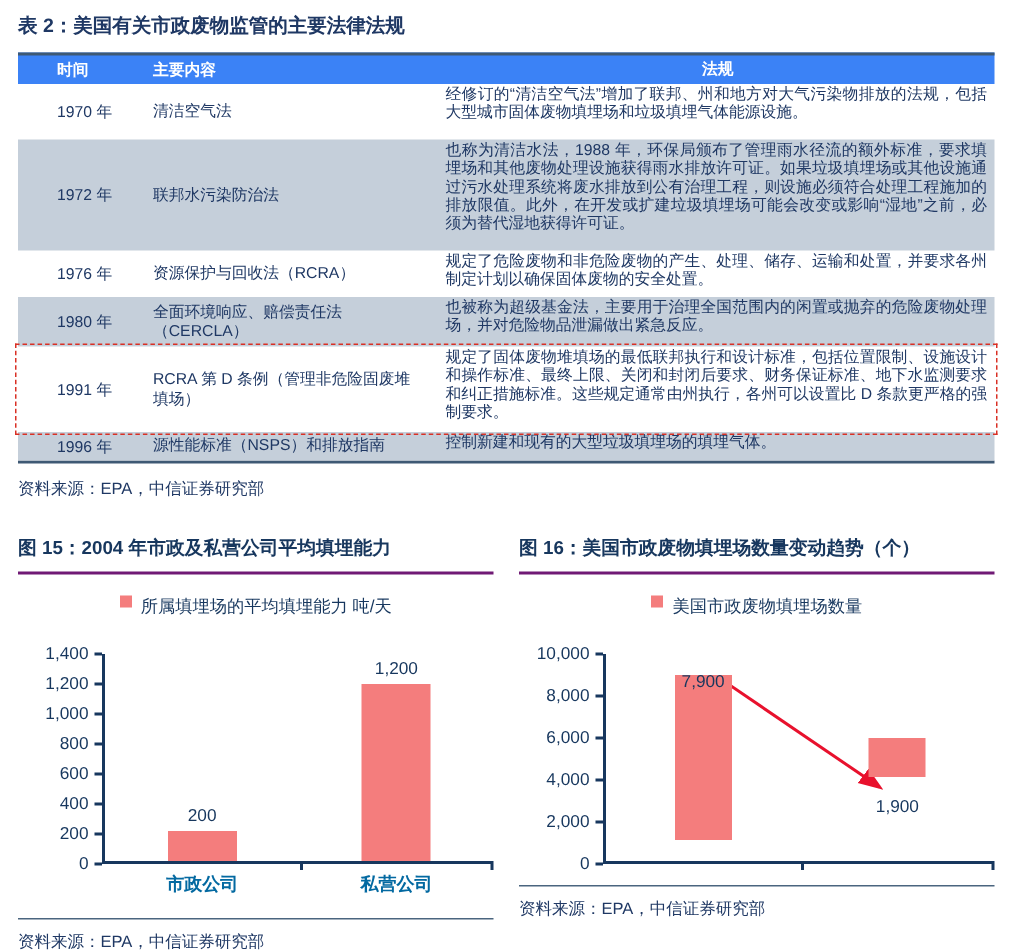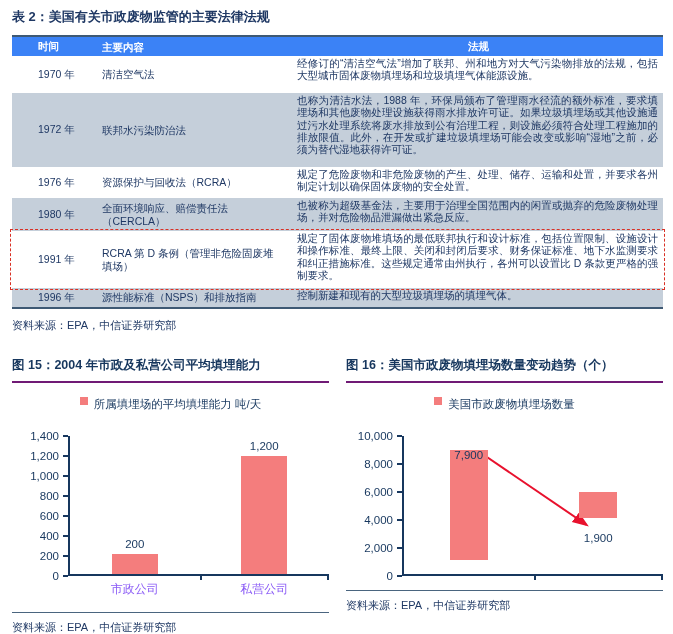--- a/index.html
+++ b/index.html
@@ -41,21 +41,21 @@
   .ytick-mark { position:absolute; right:0; width:5px; height:2px; background:#17375E; transform:translateY(-50%); }
   .plot-area { flex:1; height:140px; position:relative; border-left:2px solid #17375E; border-bottom:2px solid #17375E;
                display:flex; align-items:flex-end; justify-content:space-around; }
   .bar-col { position:relative; width:46px; height:100%; display:flex; align-items:flex-end; }
   .chart-16 .bar-col { width:38px;align-items:center; }
   .bar { width:100%; background:#F47D7D; }
   .bar-value { position:absolute; left:50%; transform:translateX(-50%); font-size:11.5px; color:#17375E; white-space:nowrap; }
   .xtick-mid, .xtick-end { position:absolute; bottom:-6px; width:2px; height:4px; background:#17375E; }
   .xtick-mid { left:50%; } .xtick-end { right:0; }
   .x-labels { display:flex; justify-content:space-around; margin-left:58px; margin-top:5px; }
-  .x-label { font-size:12px; color:#8b5cf6; }
+  .x-label { font-size:12px; color:#0369a1;font-weight:bold; }
   .src-rule { border-top:1px solid #4A657F; margin-top:14px; width:100%; }
   .chart-source { font-size:11px; color:#1F3864; margin-top:7px; }
   .arrow-svg { position:absolute; left:0; top:0; width:100%; height:100%; overflow:visible; pointer-events:none; }
 </style>
 </head>
 <body>
 
 <div class="page">
 
   <div class="tbl-title">表 2：美国有关市政废物监管的主要法律法规</div>

